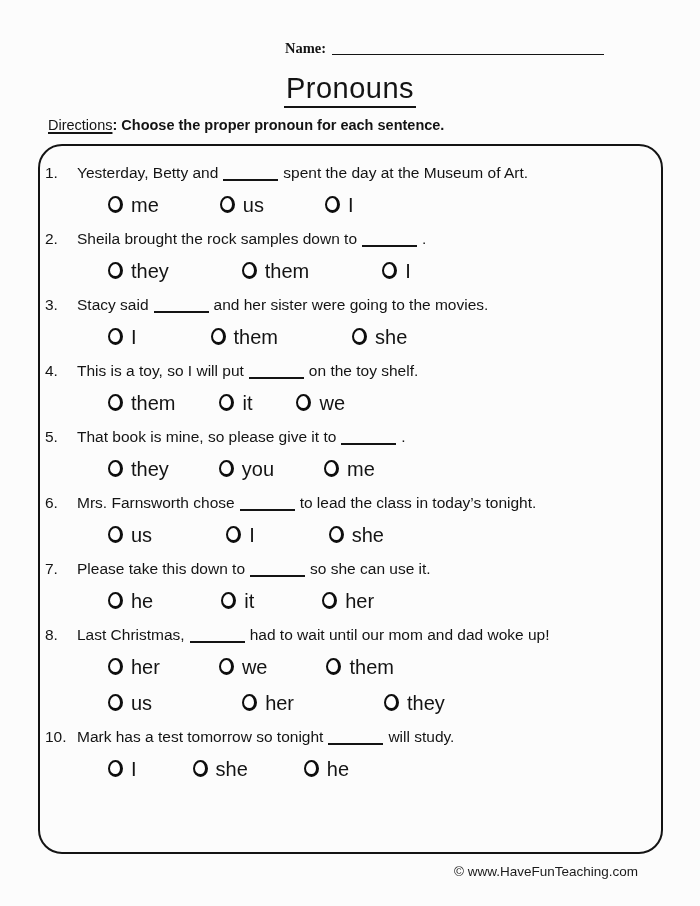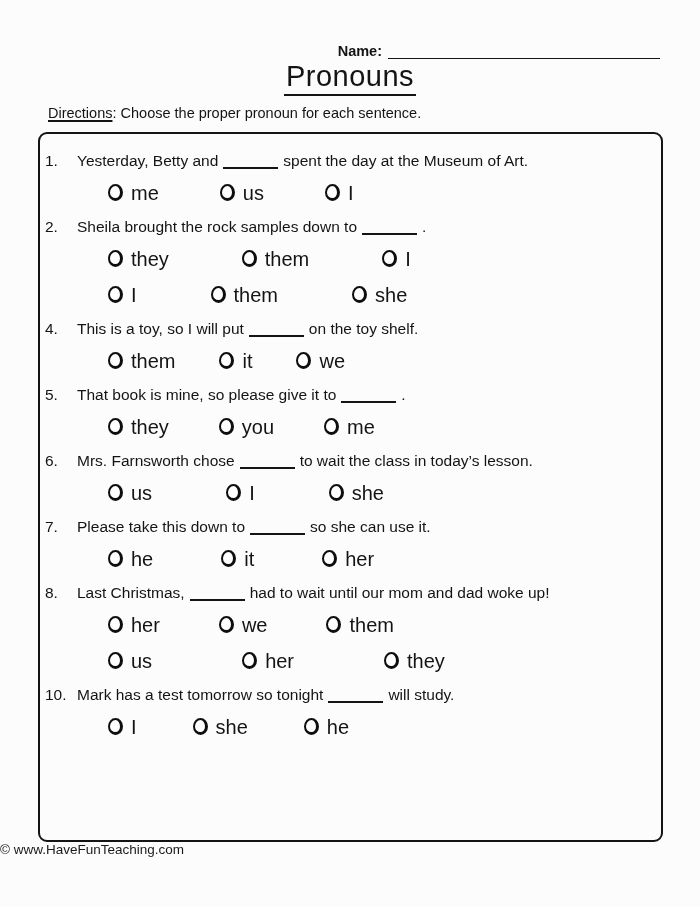--- a/index.html
+++ b/index.html
@@ -11,62 +11,62 @@
     color: #141414;
     font-family: "Liberation Sans", sans-serif;
     overflow: hidden;
   }
   .page { padding-top: 40px; }
 
   
   .name-row {
     display: flex;
     justify-content: flex-end;
-    align-items: flex-end;
-    padding-right: 40px;
+    padding-right: 96px;
     height: 19px;
+    font-family: Liberation Serif, serif;
   }
   .name-label {
     font-weight: bold;
     font-size: 14.5px;
     margin-right: 6px;
   }
   .name-underline {
     display: inline-block;
     width: 272px;
     height: 15px;
     border-bottom: 1.6px solid #141414;
   }
-  .title-row { text-align: center; margin-top: 2px; }
+  .title-row { text-align: center; margin-top: 14px; }
   .page-title {
     display: inline-block;
     font-size: 29px;
     letter-spacing: 0.5px;
     border-bottom: 2.2px solid #141414;
     padding: 0 2px 1px 2px;
     line-height: 1.1;
   }
   .directions-row {
     margin: 9px 0 11px 48px;
     font-size: 14.5px;
   }
   .directions-label {
     font-weight: normal;
     text-decoration: underline;
     text-decoration-thickness: 1.6px;
     text-underline-offset: 2px;
   }
-  .directions-text { font-weight: normal; }
+  .directions-text { font-weight: bold; }
 
   
   .sheet-box {
     margin: 0 37px 0 38px;
     height: 710px;
     border: 2.4px solid #141414;
-    border-radius: 9px;
+    border-radius: 24px;
     padding: 17px 8px 6px 5px;
     background: transparent;
   }
   .question { margin-bottom: 12px; }
   .q-line {
     font-size: 15.5px;
     line-height: 20px;
     margin-bottom: 10px;
     white-space: nowrap;
   }
@@ -120,21 +120,23 @@
   .opts-4  { column-gap: 44px; }
   .opts-5  { column-gap: 50px; }
   .opts-6  { column-gap: 74px; }
   .opts-7  { column-gap: 68px; }
   .opts-8  { column-gap: 59px; }
   .opts-9  { column-gap: 90px; }
   .opts-10 { column-gap: 56px; }
 
   
   .footer-row {
+    text-align: right;
     padding-right: 62px;
+    margin-top: 10px;
     font-size: 13.5px;
     color: #1a1a1a;
   }
 </style>
 </head>
 <body>
 
 <div class="page">
 
   <div class="name-row">
@@ -186,20 +188,23 @@
             <span class="opt-label">them</span>
           </label>
         <label class="option">
             <span class="radio"></span>
             <span class="opt-label">I</span>
           </label>
       </div>
     </div>
 
     <div class="question">
+      <div class="q-line">
+        <span class="q-num">3.</span><span>Stacy said</span><span class="blank"></span><span>and her sister were going to the movies.</span>
+      </div>
       <div class="options opts-3">
         <label class="option">
             <span class="radio"></span>
             <span class="opt-label">I</span>
           </label>
         <label class="option">
             <span class="radio"></span>
             <span class="opt-label">them</span>
           </label>
         <label class="option">
@@ -244,21 +249,21 @@
           </label>
         <label class="option">
             <span class="radio"></span>
             <span class="opt-label">me</span>
           </label>
       </div>
     </div>
 
     <div class="question">
       <div class="q-line">
-        <span class="q-num">6.</span><span>Mrs. Farnsworth chose</span><span class="blank"></span><span>to wait the class in today’s lesson.</span>
+        <span class="q-num">6.</span><span>Mrs. Farnsworth chose</span><span class="blank"></span><span>to lead the class in today’s tonight.</span>
       </div>
       <div class="options opts-6">
         <label class="option">
             <span class="radio"></span>
             <span class="opt-label">us</span>
           </label>
         <label class="option">
             <span class="radio"></span>
             <span class="opt-label">I</span>
           </label>

